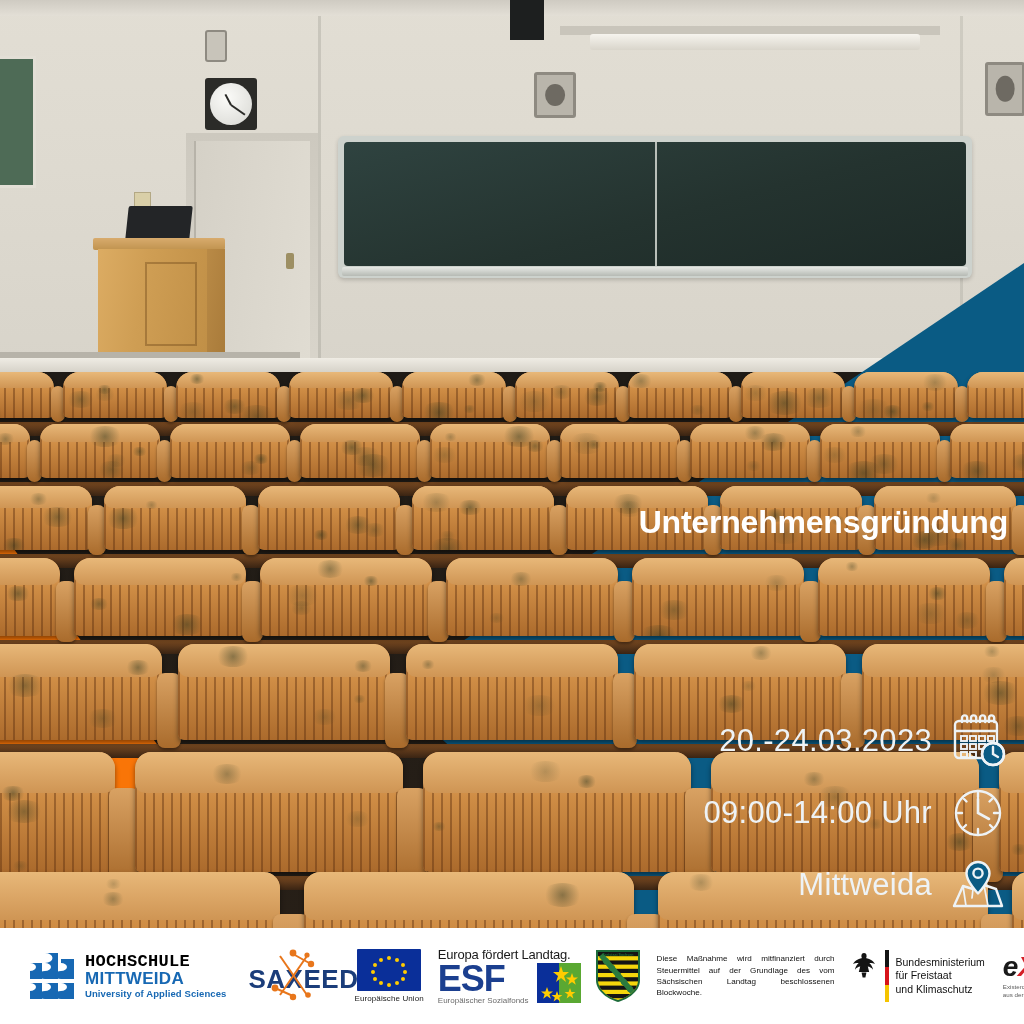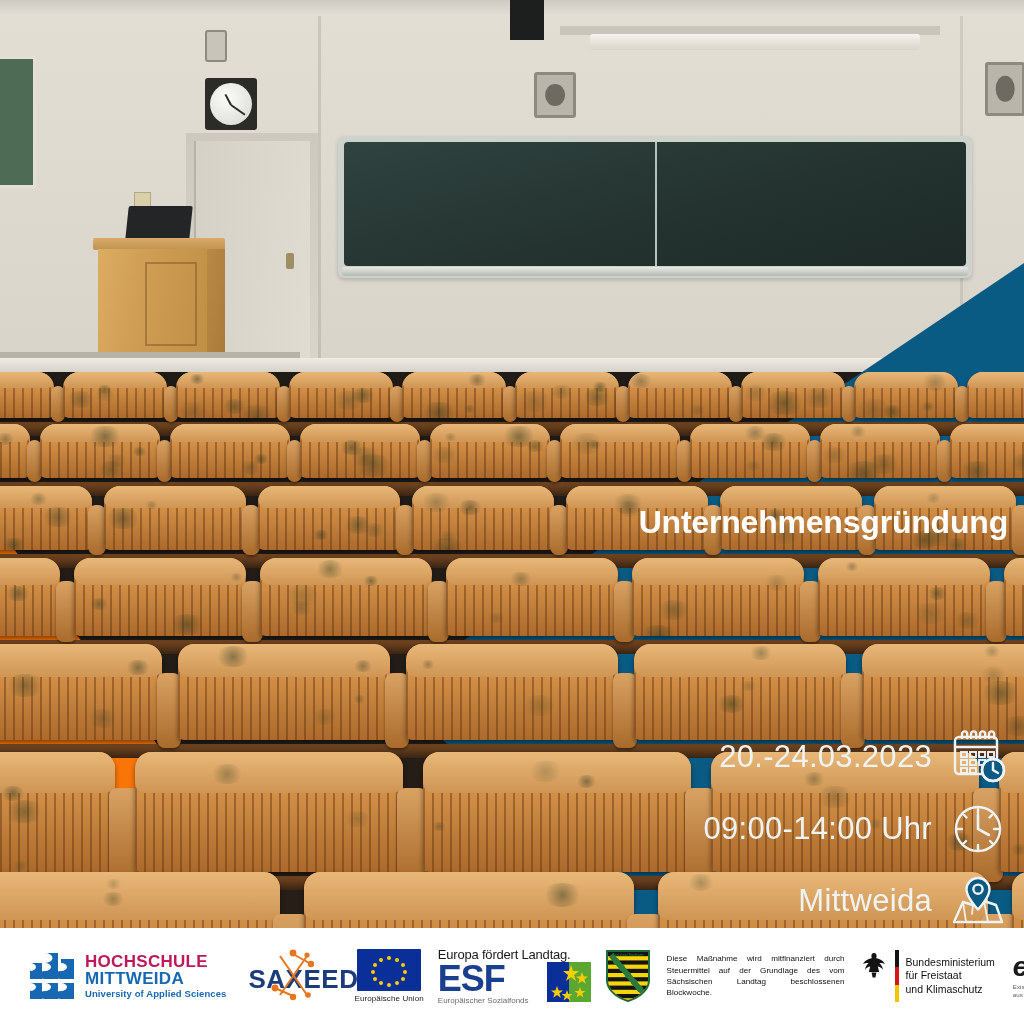--- a/index.html
+++ b/index.html
@@ -113,35 +113,35 @@
   .blue-shape { position:absolute; left:330px; top:240px; width:694px; height:688px; }
 
   
   .title-wrap { position:absolute; right:16px; top:484px; width:700px; text-align:right;
         z-index:12; }
   .title { font-size:49px; font-weight:bold; color:#ffffff; letter-spacing:-0.5px;
         line-height:1.0; }
   .subtitle { font-size:32px; font-weight:bold; color:#ffffff; margin-top:22px;
         line-height:1.05; letter-spacing:-0.2px; }
 
-  .info-list { position:absolute; right:14px; top:728px; width:620px; z-index:12; }
+  .info-list { position:absolute; right:14px; top:712px; width:620px; z-index:12; }
   .info-row { display:flex; align-items:center; justify-content:flex-end; gap:16px;
         margin-bottom:14px; }
   .info-text { font-size:31px; color:#eef3f6; font-weight:400; letter-spacing:.3px;
         white-space:nowrap; }
   .info-icon { width:62px; height:58px; flex:0 0 62px; display:block; }
 
   
   .footer { position:absolute; left:0; top:928px; width:1024px; height:96px;
         background:#ffffff; display:flex; align-items:center; }
   .logo { flex:0 0 auto; display:flex; align-items:center; }
 
   .hsm-mark { width:46px; height:50px; position:relative; }
   .hsm-txt { margin-left:9px; line-height:1.02; }
-  .hsm-l1 { font-size:17px; font-weight:bold; color:#be185d; letter-spacing:.3px; }
+  .hsm-l1 { font-size:17px; font-weight:bold; color:#000000; letter-spacing:.3px;font-family:Liberation Mono, monospace; }
   .hsm-l2 { font-size:17px; font-weight:bold; color:#1768b3; letter-spacing:.3px; }
   .hsm-l3 { font-size:9.5px; font-weight:bold; color:#1768b3; letter-spacing:.1px; margin-top:2px;}
 
   .saxeed { position:relative; width:96px; height:56px; }
   .saxeed-word { position:absolute; left:0; top:16px; font-size:26px; font-weight:bold;
         color:#1b3d7a; letter-spacing:.5px; }
 
   .eu-flag { width:64px; height:42px; background:#0a2f99; position:relative; border-radius:1px; }
   .eu-cap { font-size:8px; color:#1b1b1b; text-align:center; margin-top:3px; letter-spacing:.1px; }
 
@@ -730,21 +730,21 @@
             <circle cx="18" cy="16" r="2.0"></circle>
               <circle cx="24" cy="11" r="2.0"></circle>
           </g>
         </svg>
       </div>
       <div class="eu-cap">Europäische Union</div>
     </div>
 
     <div class="logo" style="margin-left:14px;align-items:flex-start;flex-direction:column;">
       <div class="esf-top">Europa fördert Landtag.</div>
-      <div style="display:flex;align-items:flex-start;gap:18px;">
+      <div style="display:flex;align-items:center;gap:8px;">
         <div>
           <div class="esf-word">ESF</div>
           <div class="esf-sub">Europäischer Sozialfonds</div>
         </div>
         <svg viewBox="0 0 44 40" width="44" height="40">
           <rect x="0" y="0" width="22" height="40" fill="#0a2f99"></rect>
           <rect x="22" y="0" width="22" height="40" fill="#5aa832"></rect>
           <g fill="#ffcc00">
             <polygon points="24,3 26,9 32,9 27,13 29,19 24,15 19,19 21,13 16,9 22,9"></polygon>
             <polygon points="35,10 36.6,14.5 41,14.5 37.4,17.3 38.8,21.8 35,19 31.2,21.8 32.6,17.3 29,14.5 33.4,14.5"></polygon>

